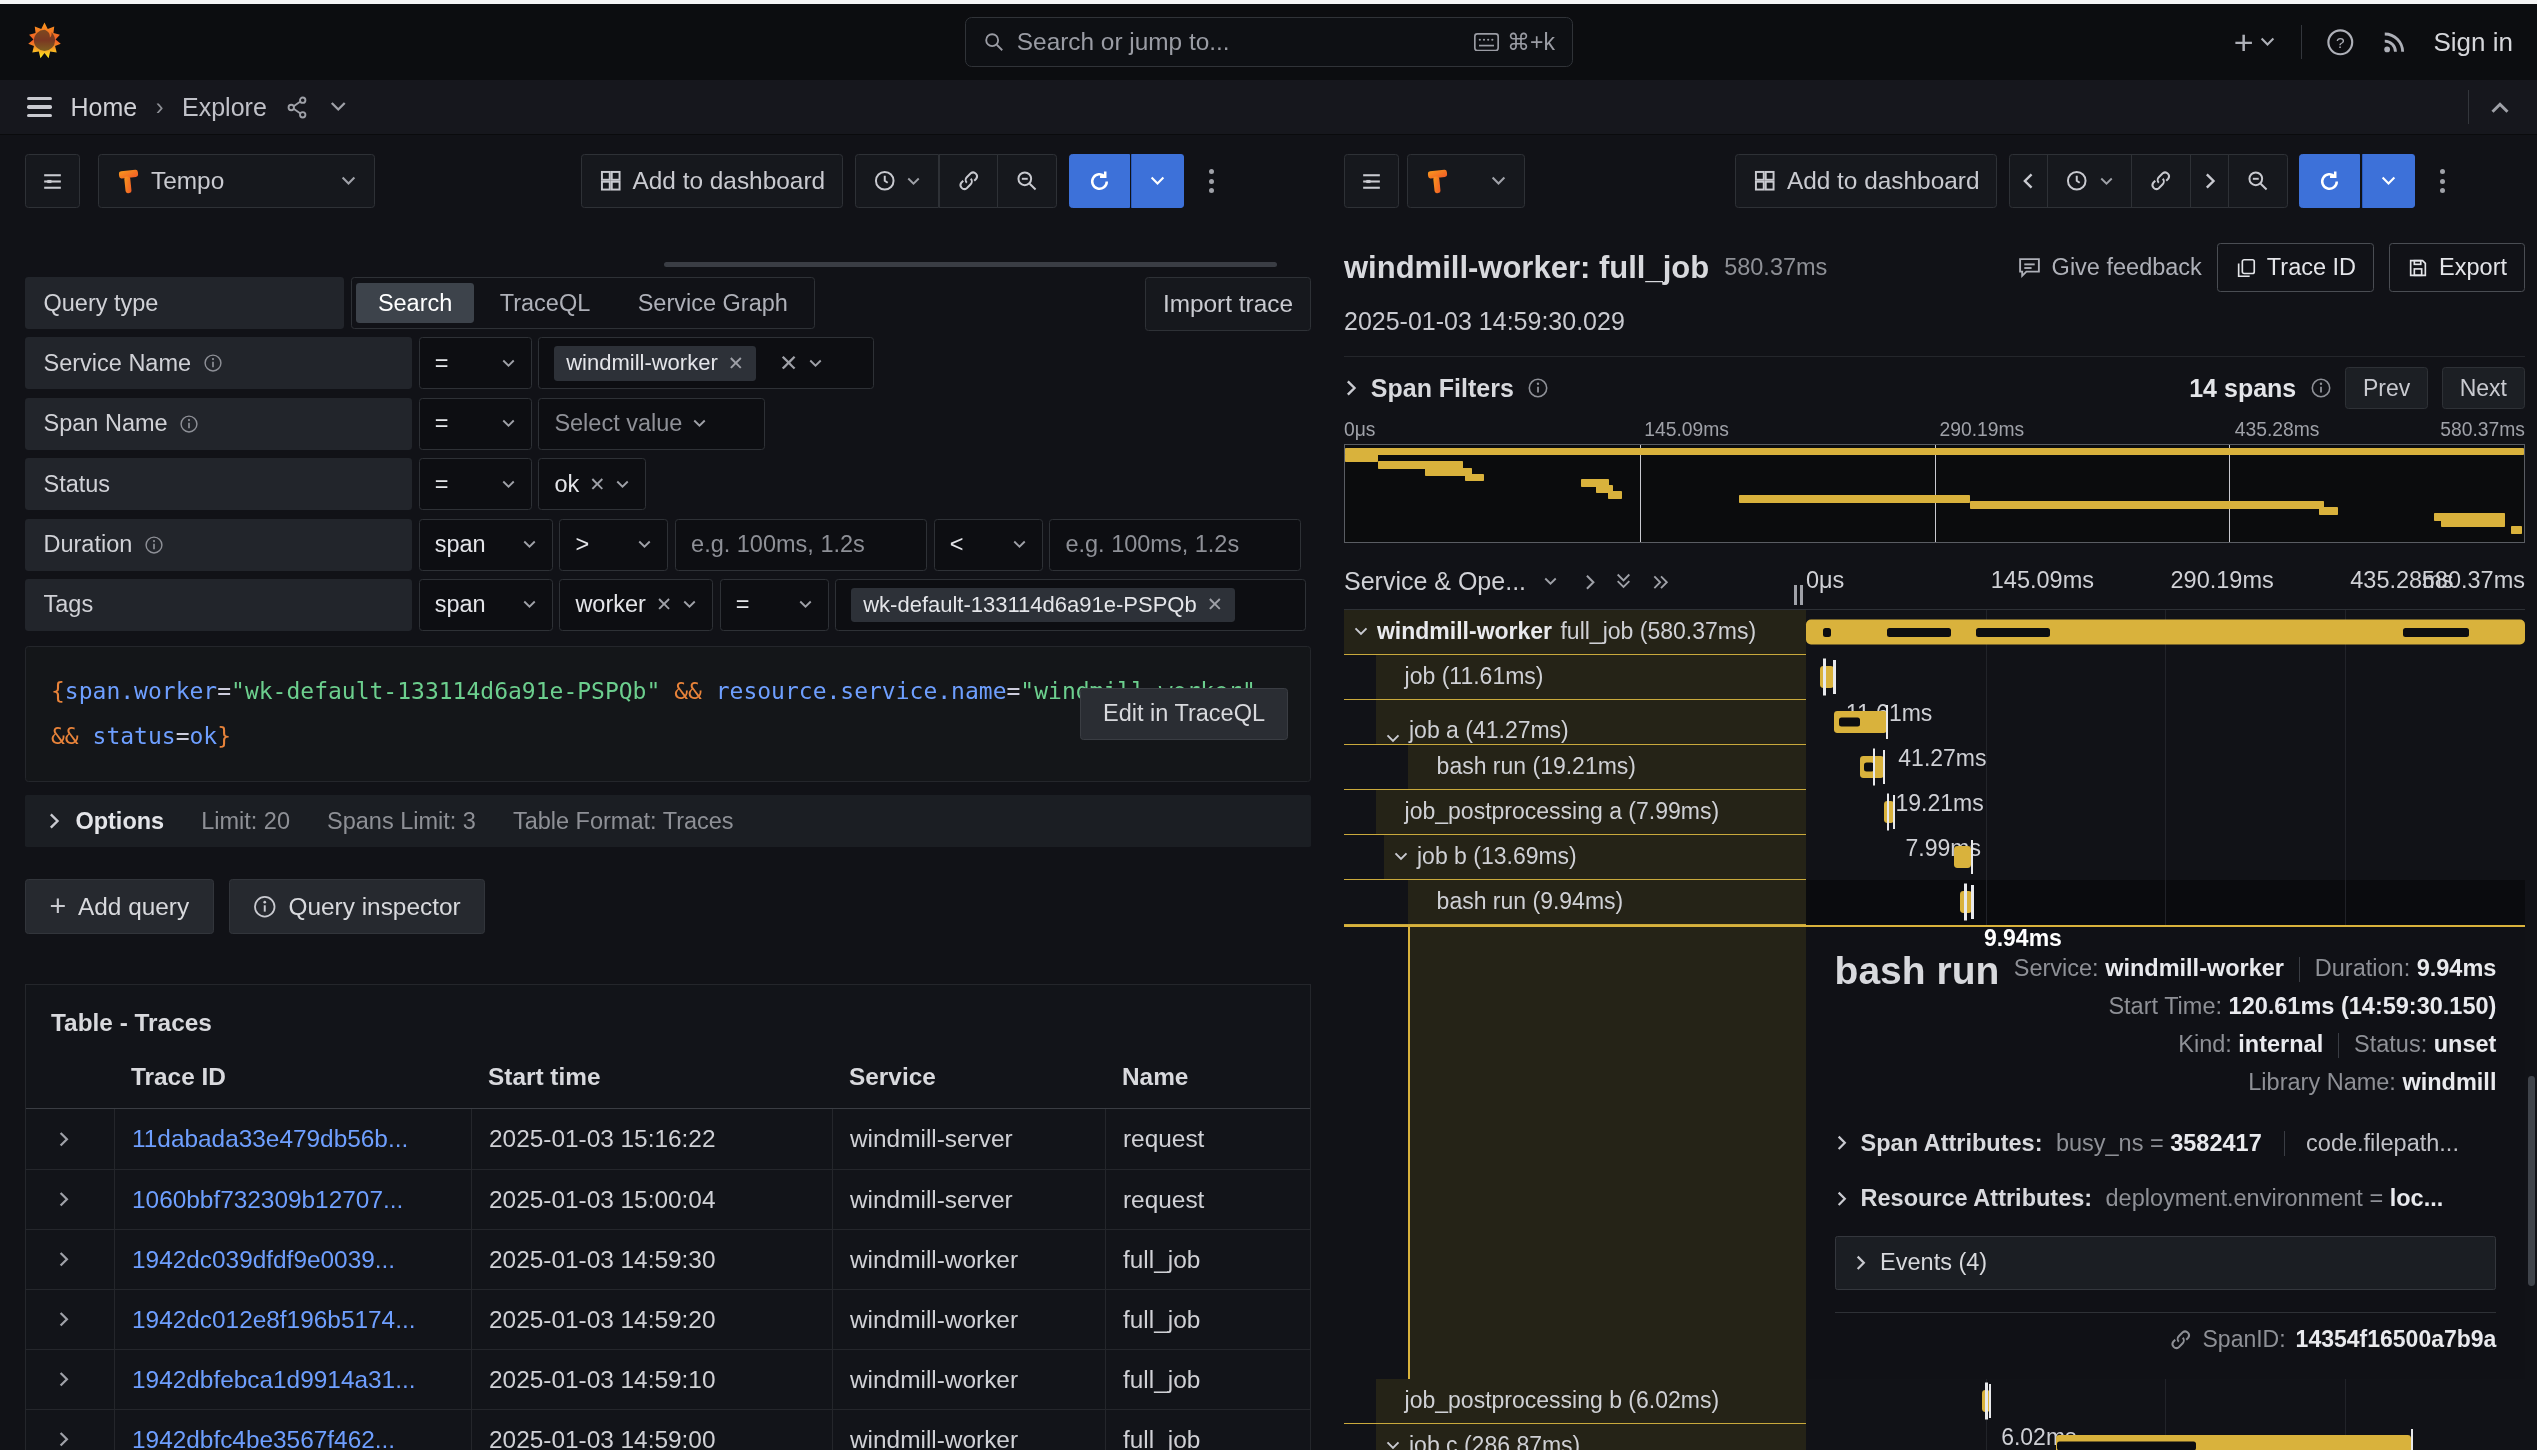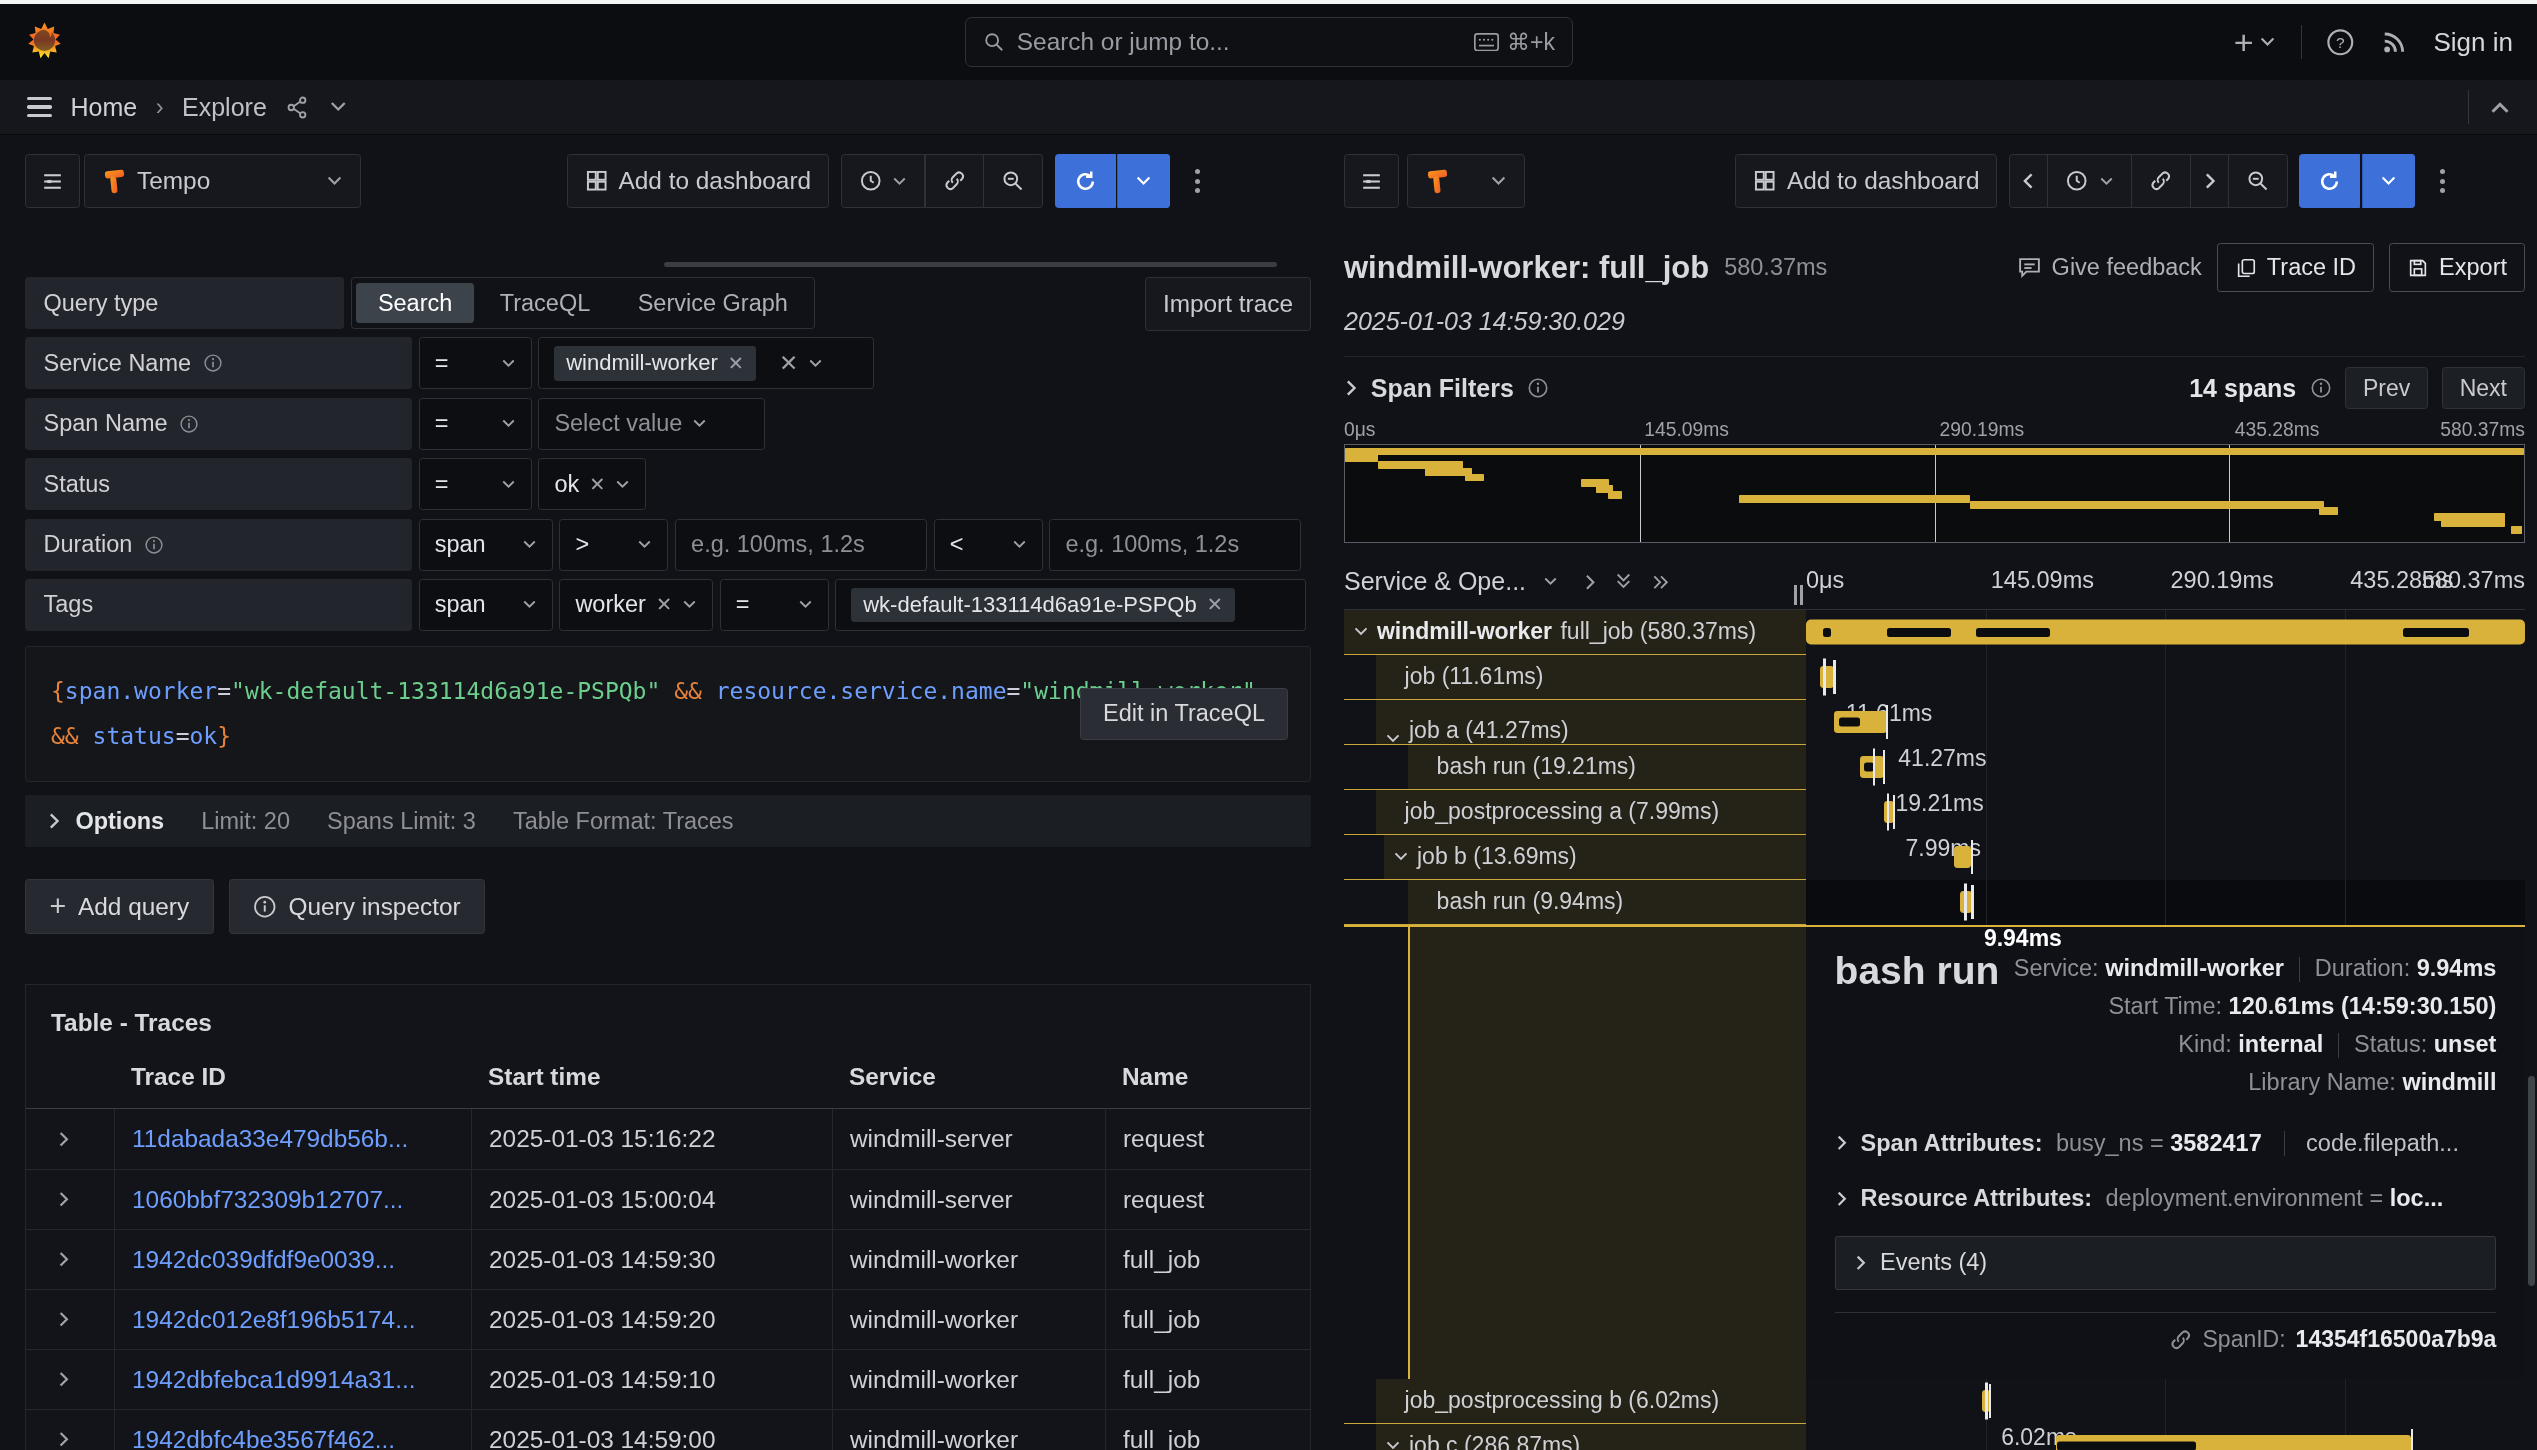--- a/index.html
+++ b/index.html
@@ -81,21 +81,21 @@
   .trow .exp { justify-content:center; color:#9fa1a8; }
   .tlink { color:#6e9fff; cursor:pointer; }
 
   
   .thead { display:flex; align-items:center; margin-top:35px; }
   .ttitle { font-size:31px; font-weight:600; color:#d8d9dd; }
   .tdur { font-size:23.5px; color:#8e9096; margin-left:15px; }
   .thead-right { margin-left:auto; display:flex; align-items:center; gap:15px; }
   .ghost { display:flex; align-items:center; gap:10px; color:#aeb0b8; font-size:23.5px; }
   .obtn { height:49px; border:0.8px solid #4a4d53; border-radius:3.4px; background:transparent; color:#e4e5e9; display:flex; align-items:center; gap:10px; padding:0 17px; font-size:23.5px; font-weight:500; cursor:pointer; }
-  .tstamp { margin-top:15px; font-size:25px; color:#c9cad0;font-style:italic; }
+  .tstamp { margin-top:15px; font-size:25px; color:#c9cad0; }
   .hr { border-top:0.8px solid #24262b; margin-top:20px; }
   .filtersrow { height:62px; display:flex; align-items:center; gap:13.4px; }
   .sf-label { font-size:25px; font-weight:600; color:#d8d9dd; }
   .filtersrow .right { margin-left:auto; display:flex; align-items:center; gap:13.4px; }
   .spancount { font-size:25px; font-weight:700; color:#e4e5e9; }
   .navbtn { height:42px; padding:0 17px; border:0.8px solid #2e3136; background:#1c1f24; border-radius:3.4px; color:#c9cad0; font-size:23px; display:flex; align-items:center; }
 
   
   .mm-labels { position:relative; height:25px; font-size:19.3px; color:#9fa1a8; }
   .mm-labels span { position:absolute; top:0; }
@@ -243,21 +243,21 @@
     <section class="pane left">
       <div class="ptoolbar">
         <button class="tbtn" style="width:55px;padding:0;">
           <svg class="ic" width="25" height="25" viewBox="0 0 24 24">
               <line x1="4" y1="6" x2="20" y2="6" stroke="#c9cad0" stroke-width="2"></line>
               <line x1="4" y1="12" x2="20" y2="12" stroke="#c9cad0" stroke-width="2"></line>
               <line x1="4" y1="18" x2="20" y2="18" stroke="#c9cad0" stroke-width="2"></line>
               <rect x="7" y="10.5" width="4" height="3" fill="#c9cad0"></rect>
             </svg>
         </button>
-        <button class="tbtn ds-select" style="margin-left:4px;">
+        <button class="tbtn ds-select" style="margin-left:18px;">
           <svg class="ic" width="25" height="28.6" viewBox="0 0 20 24">
               <defs>
                 <linearGradient id="tp" x1="0" y1="0" x2="1" y2="1">
                   <stop offset="0" stop-color="#f8981d"></stop>
                   <stop offset="1" stop-color="#f15b27"></stop>
                 </linearGradient>
               </defs>
               <rect x="2" y="3" width="16" height="6" rx="2" fill="url(#tp)" transform="rotate(-6 10 6)"></rect>
               <rect x="7" y="8" width="5" height="14" rx="2" fill="url(#tp)" transform="rotate(-6 9 15)"></rect>
             </svg>

